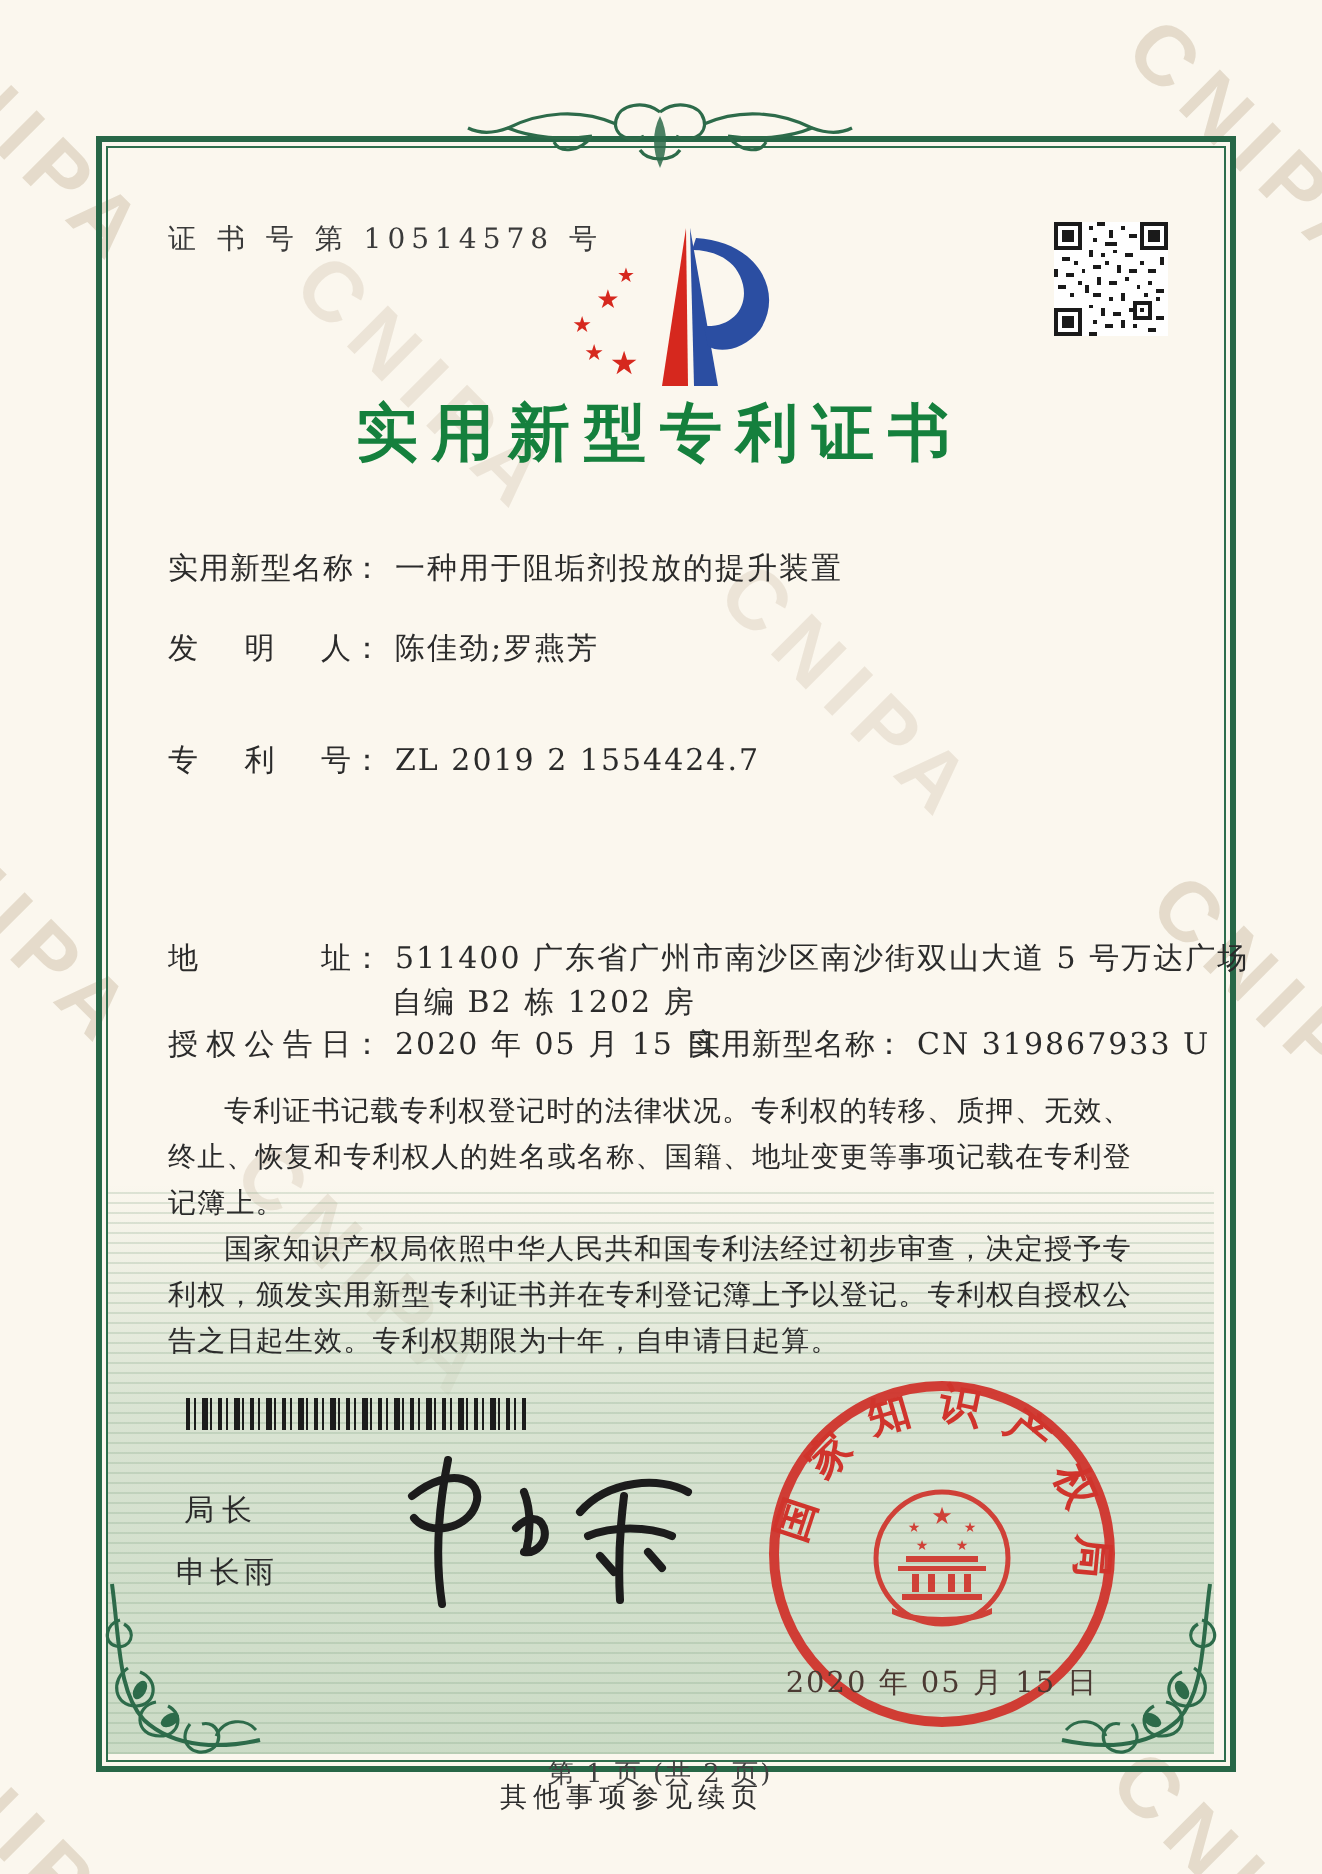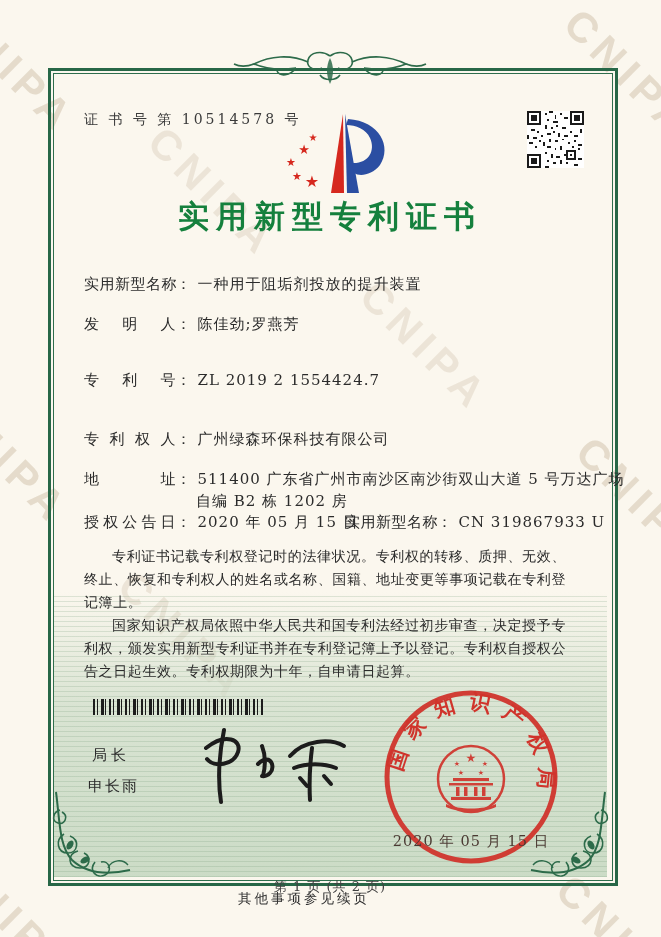--- a/index.html
+++ b/index.html
@@ -48,21 +48,21 @@
       #1c1c1c 12px 13px, transparent 13px 16px);}
   
   .comm-label{position:absolute;z-index:4;left:92px;top:746px;font-size:15px;letter-spacing:4px;}
   .comm-name{position:absolute;z-index:4;left:88px;top:777px;font-size:15px;letter-spacing:2px;}
   .signature{position:absolute;z-index:4;left:192px;top:720px;width:170px;height:92px;}
   .seal{position:absolute;z-index:4;left:376px;top:682px;width:190px;height:190px;}
   
   .page-info{position:absolute;z-index:3;left:48px;top:878px;width:564px;text-align:center;
              font-size:13px;letter-spacing:1px;color:#404040;}
   .cont-note{position:absolute;z-index:3;left:0;top:890px;width:608px;text-align:center;
-             font-size:13.5px;letter-spacing:3px;color:#2e2e2e;}
+             font-size:13.5px;letter-spacing:3px;color:#2e2e2e;padding-left:12px;}
 </style>
 </head>
 <body>
 
 <div class="page">
 
   <div class="wm" style="left:-30px;top:-6px;">CNIPA</div>
   <div class="wm" style="left:588px;top:0px;">CNIPA</div>
   <div class="wm" style="left:-36px;top:385px;">CNIPA</div>
   <div class="wm" style="left:600px;top:428px;">CNIPA</div>
@@ -155,23 +155,20 @@
   <div class="title">实用新型专利证书</div>
 
   <div class="frow" style="top:275px">
     <span class="flabel">实用新型名称</span><span class="fcolon">：</span><span class="fvalue">一种用于阻垢剂投放的提升装置</span>
   </div>
   <div class="frow" style="top:315px">
     <span class="flabel">发明人</span><span class="fcolon">：</span><span class="fvalue">陈佳劲;罗燕芳</span>
   </div>
   <div class="frow" style="top:371px">
     <span class="flabel">专利号</span><span class="fcolon">：</span><span class="fvalue">ZL 2019 2 1554424.7</span>
-  </div>
-  <div class="frow" style="top:430px">
-    <span class="flabel">专利权人</span><span class="fcolon">：</span><span class="fvalue">广州绿森环保科技有限公司</span>
   </div>
   <div class="frow" style="top:470px">
     <span class="flabel">地址</span><span class="fcolon">：</span><span class="fvalue">511400 广东省广州市南沙区南沙街双山大道 5 号万达广场</span>
   </div>
   <div class="addr2" style="top:492px">自编 B2 栋 1202 房</div>
   <div class="frow" style="top:513px">
     <span class="flabel">授权公告日</span><span class="fcolon">：</span><span class="fvalue">2020 年 05 月 15 日</span>
   </div>
   <div class="frow" style="top:513px;left:345px">
     <span class="flabel">实用新型名称</span><span class="fcolon">：</span><span class="fvalue">CN 319867933 U</span>

